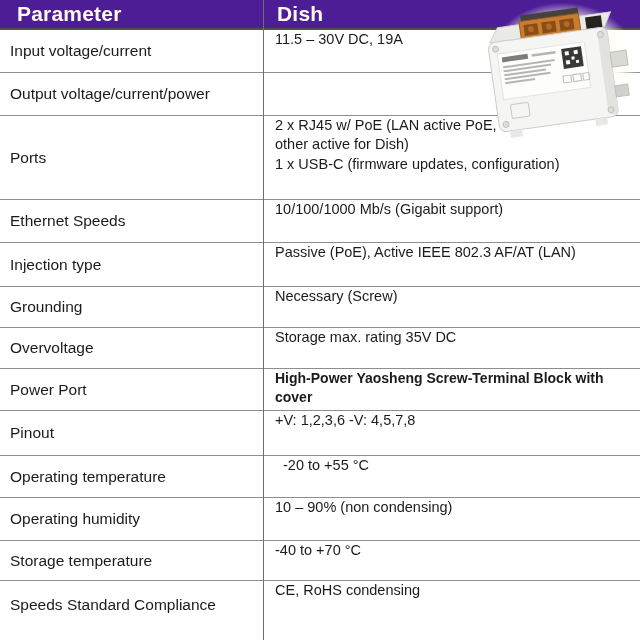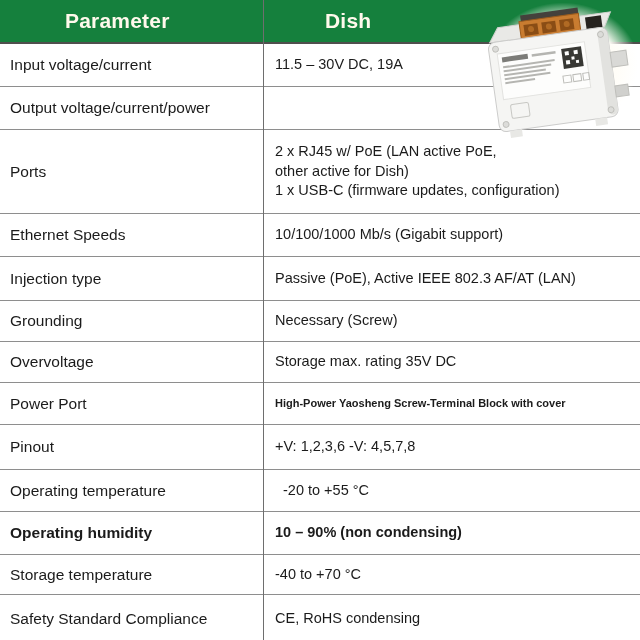--- a/index.html
+++ b/index.html
@@ -6,46 +6,46 @@
   body{
     width:640px;height:640px;overflow:hidden;position:relative;
     background:#ffffff;
     font-family:"Liberation Sans","DejaVu Sans",sans-serif;
     -webkit-font-smoothing:antialiased;
   }
   .screen{position:absolute;inset:0;}
 
   
   .header{
-    display:flex;height:44px;background:#15803d;
+    display:flex;height:30px;background:#4c1d95;
     border-bottom:2px solid #4F4F4D;box-sizing:border-box;
-    align-items:center;position:relative;z-index:1;padding-left:48px;
+    align-items:center;position:relative;z-index:1;
   }
   .h-cell{
     color:#FFF9EC;font-weight:700;font-size:21px;letter-spacing:.2px;
     box-sizing:border-box;white-space:nowrap;
   }
   .h-cell.param{width:263px;padding-left:17px;}
   .h-cell.value{flex:1;padding-left:14px;}
 
   
   #table-body{position:relative;z-index:1;}
   .row{display:flex;border-bottom:1px solid #8E8E8E;box-sizing:border-box;}
   .row.last{border-bottom:none;}
   .cell{box-sizing:border-box;color:#1B1B1B;}
   .cell.param{
     width:263px;padding-left:10px;padding-right:6px;
     display:flex;align-items:center;font-size:15.5px;
   }
   .cell.value{
     flex:1;padding-left:12px;padding-right:4px;
-    display:flex;flex-direction:column;justify-content:center;
+    display:flex;flex-direction:column;
     font-size:14.5px;line-height:1.34;
   }
-  .cell.value.emphasis{font-weight:700;font-size:11px;}
+  .cell.value.emphasis{font-weight:700;font-size:14px;}
 
   
   .v-divider{
     position:absolute;left:263px;top:0;bottom:0;width:1px;
     background:#6E6E6E;z-index:2;
   }
 
   
   .product{position:absolute;top:-2px;right:-2px;width:178px;height:150px;z-index:5;}
   .glow{
@@ -117,34 +117,34 @@
         <div class="cell value">
           <div>+V: 1,2,3,6 -V: 4,5,7,8</div>
         </div>
       </div>
       <div class="row" style="height: 42px; gap: 8px;">
         <div class="cell param">Operating temperature</div>
         <div class="cell value">
           <div>-20 to +55 °C</div>
         </div>
       </div>
-      <div class="row" style="height: 43px; font-weight: bold;">
+      <div class="row" style="height: 43px;">
         <div class="cell param">Operating humidity</div>
         <div class="cell value">
           <div>10 – 90% (non condensing)</div>
         </div>
       </div>
       <div class="row" style="height: 40px;">
         <div class="cell param">Storage temperature</div>
         <div class="cell value">
           <div>-40 to +70 °C</div>
         </div>
       </div>
       <div class="row last" style="height: 47px;">
-        <div class="cell param">Safety Standard Compliance</div>
+        <div class="cell param">Speeds Standard Compliance</div>
         <div class="cell value">
           <div>CE, RoHS condensing</div>
         </div>
       </div>
     </div>
 
   <div class="v-divider"></div>
 
   <div class="product">
     <div class="glow"></div>

